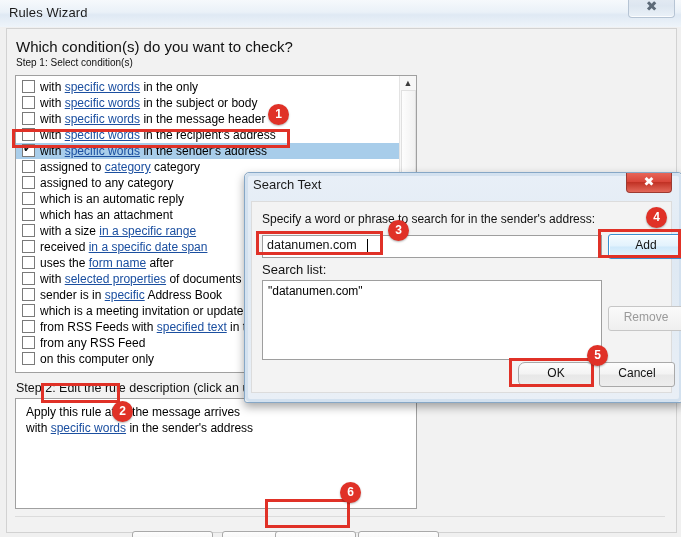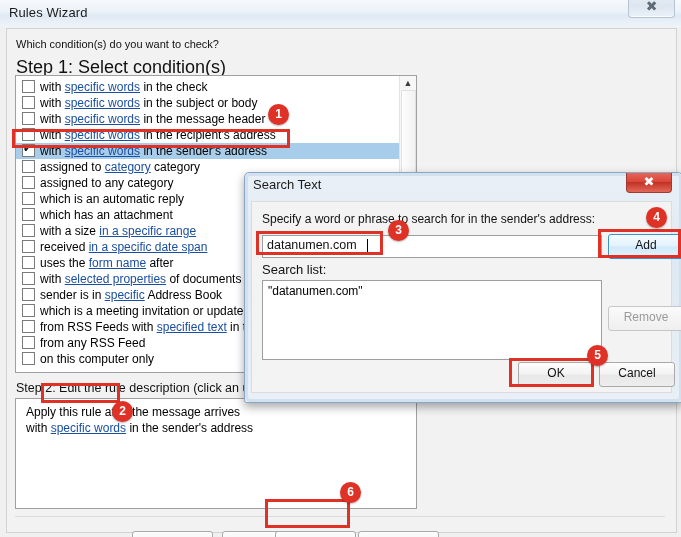--- a/index.html
+++ b/index.html
@@ -42,24 +42,24 @@
     font-family: "Liberation Sans", sans-serif;
   }
 
   .rw-body {
     position: absolute; left: 6px; top: 28px; width: 669px; height: 503px;
     background: #f2f2f2;
     border: 1px solid #d2d2d2;
   }
 
   .rw-question {
-    position: absolute; left: 9px; top: 9px; font-size: 11px; color:#111;
+    position: absolute; left: 9px; top: 9px; font-size: 15px; color:#111;
   }
   .rw-step1 {
-    position: absolute; left: 9px; top: 28px; font-size: 18px; color:#111;
+    position: absolute; left: 9px; top: 28px; font-size: 10px; color:#111;
   }
 
   
   .cond-list {
     position: absolute; left: 8px; top: 46px;
     width: 400px; height: 296px;
     background: #ffffff;
     border: 1px solid #a0a0a0;
     overflow: hidden;
   }
@@ -197,21 +197,21 @@
   .st-remove {
     position:absolute; left: 356px; top: 104px; width: 74px; height: 23px;
     line-height:21px; text-align:center; font-size:12px; color:#9a9a9a;
     background: linear-gradient(to bottom,#fafafa,#efefef);
     border:1px solid #c6c6c6; border-radius:3px;
   }
   .st-ok {
     position:absolute; left: 266px; top: 160px; width: 74px; height: 23px;
     line-height:21px; text-align:center; font-size:12px; color:#111;
     background: linear-gradient(to bottom,#fdfdfd 0%,#f3f3f3 48%,#e8e8e8 52%,#ededed 100%);
-    border:1px solid #a9a9a9; border-radius:2px;
+    border:1px solid #a9a9a9; border-radius:7px;
   }
   .st-cancel {
     position:absolute; left: 347px; top: 160px; width: 74px; height: 23px;
     line-height:21px; text-align:center; font-size:12px; color:#111;
     background: linear-gradient(to bottom,#fdfdfd 0%,#f3f3f3 48%,#e8e8e8 52%,#ededed 100%);
     border:1px solid #a9a9a9; border-radius:3px;
   }
 
   
   .hl {
@@ -243,21 +243,21 @@
       </div>
     </div>
 
     <div class="rw-body">
 
       <div class="rw-question">Which condition(s) do you want to check?</div>
       <div class="rw-step1">Step 1: Select condition(s)</div>
 
       <div class="cond-list">
         <div class="cond-rows" id="cond-rows">
-            <div class="cond-row"><span class="cb"></span><span>with </span><span class="lnk">specific words</span><span> in the check</span></div>
+            <div class="cond-row"><span class="cb"></span><span>with </span><span class="lnk">specific words</span><span> in the only</span></div>
             <div class="cond-row"><span class="cb"></span><span>with </span><span class="lnk">specific words</span><span> in the subject or body</span></div>
             <div class="cond-row"><span class="cb"></span><span>with </span><span class="lnk">specific words</span><span> in the message header</span></div>
             <div class="cond-row"><span class="cb"></span><span>with </span><span class="lnk">specific words</span><span> in the recipient's address</span></div>
             <div class="cond-row sel"><span class="cb checked"></span><span>with </span><span class="lnk">specific words</span><span> in the sender's address</span></div>
             <div class="cond-row"><span class="cb"></span><span>assigned to </span><span class="lnk">category</span><span> category</span></div>
             <div class="cond-row"><span class="cb"></span><span>assigned to any category</span><span></span></div>
             <div class="cond-row"><span class="cb"></span><span>which is an automatic reply</span><span></span></div>
             <div class="cond-row"><span class="cb"></span><span>which has an attachment</span><span></span></div>
             <div class="cond-row"><span class="cb"></span><span>with a size </span><span class="lnk">in a specific range</span><span></span></div>
             <div class="cond-row"><span class="cb"></span><span>received </span><span class="lnk">in a specific date span</span><span></span></div>

